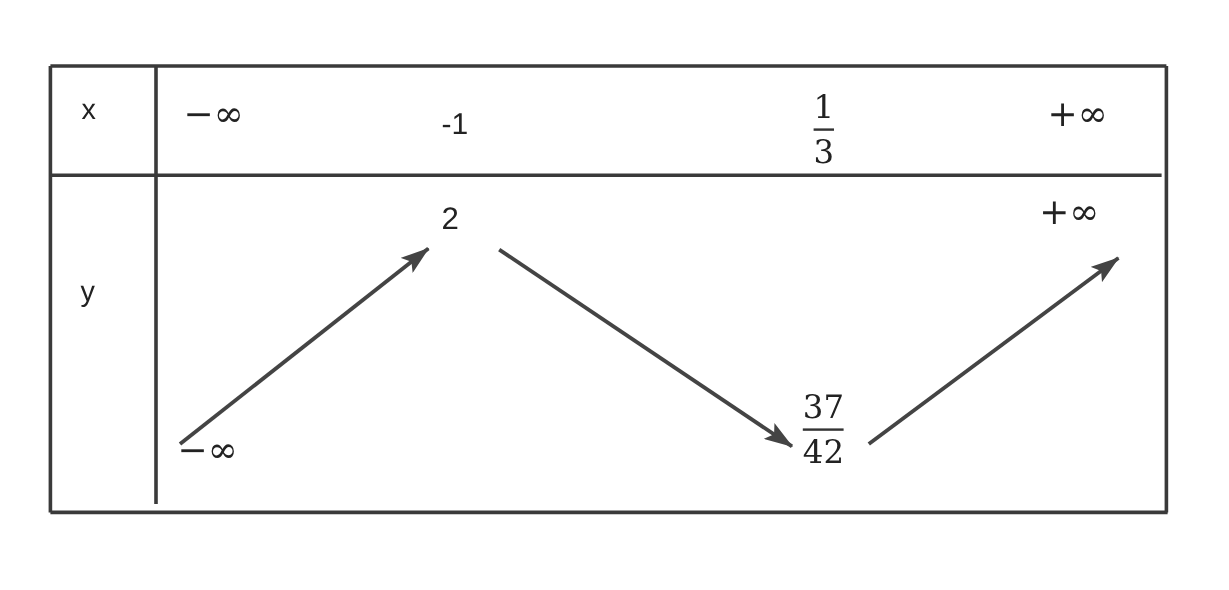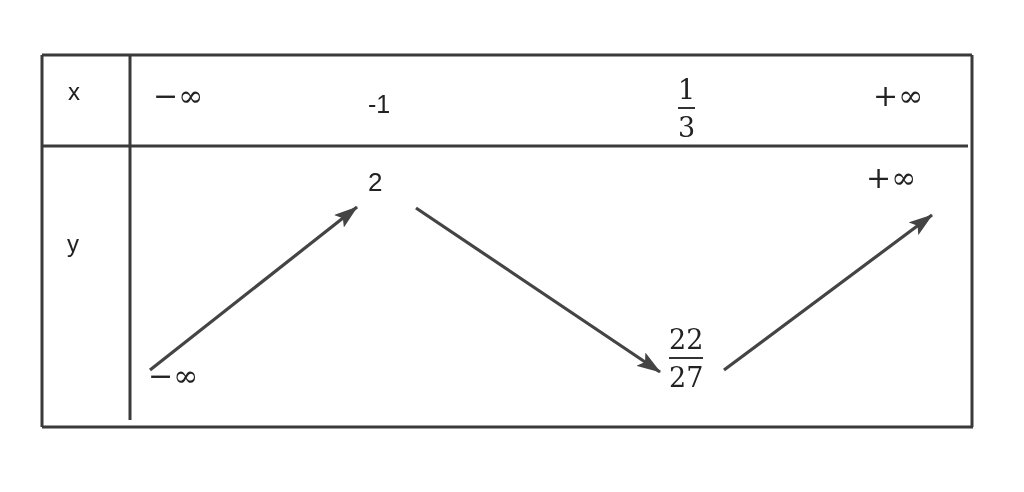--- a/index.html
+++ b/index.html
@@ -51,17 +51,17 @@
     <span class="num">1</span>
     <span class="bar"></span>
     <span class="den">3</span>
   </div>
   <span class="lbl serif" style="left:873px;top:78px;font-size:30px;">+∞</span>
 
   <span class="lbl sans" style="left:368px;top:167px;font-size:26px;">2</span>
   <span class="lbl serif" style="left:866px;top:160px;font-size:30px;">+∞</span>
   <span class="lbl serif" style="left:148px;top:358px;font-size:30px;">−∞</span>
   <div class="frac" style="left:669px;top:326px;font-size:27px;">
-    <span class="num">22</span>
+    <span class="num">37</span>
     <span class="bar"></span>
-    <span class="den">27</span>
+    <span class="den">42</span>
   </div>
 </div>
 
 </body></html>

